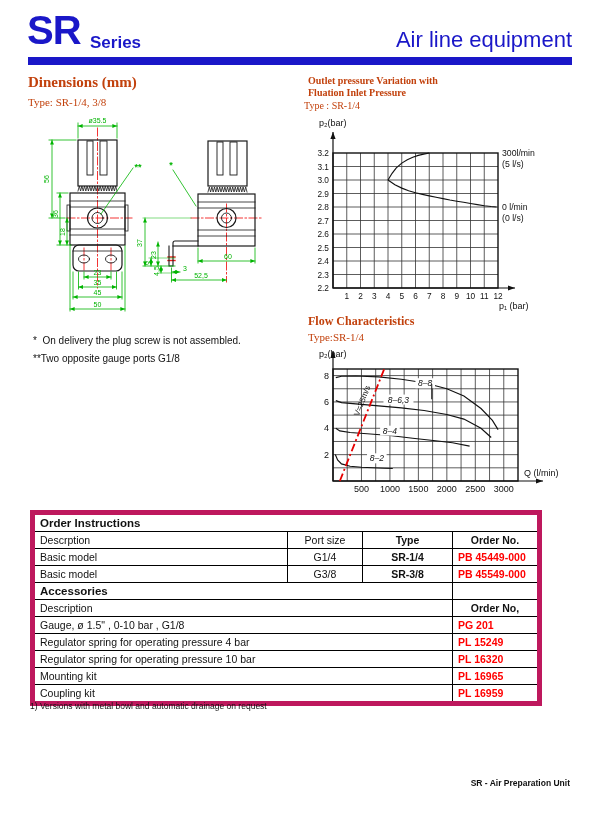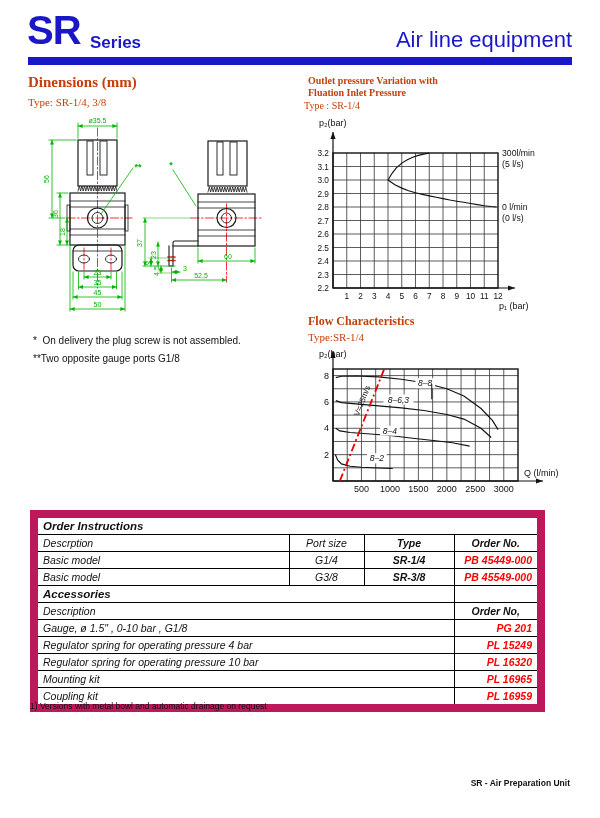--- a/index.html
+++ b/index.html
@@ -15,26 +15,26 @@
   #dims-title{left:28px;top:74px;font-size:15px;font-weight:700;}
   #dims-type{left:28px;top:96px;font-size:11px;}
   #notes{left:33px;top:332px;font-size:10px;line-height:18px;white-space:pre;}
   #c1-title{left:308px;top:75px;font-size:10px;font-weight:700;line-height:12px;width:250px;}
   #c1-type{left:304px;top:100px;font-size:10px;}
   #c2-title{left:308px;top:314px;font-size:12px;font-weight:700;}
   #c2-type{left:308px;top:331px;font-size:11px;}
   #footnote{left:30px;top:701px;font-size:8.5px;}
   #footer-text{right:30px;top:778px;font-size:8.5px;font-weight:700;}
   table.otable{position:absolute;left:30px;top:510px;width:507px;border-collapse:collapse;
-               border:8px solid #be185d;font-size:10.5px;table-layout:fixed;font-style:italic;}
+               border:5px solid #be185d;font-size:10.5px;table-layout:fixed;}
   table.otable td{border:1px solid #000;height:16px;padding:0 5px;overflow:hidden;white-space:nowrap;}
   td.sect{font-weight:700;font-size:11.5px;}
   td.ctr{text-align:center;}
   td.bold{font-weight:700;}
-  td.red{color:#ff0000;font-weight:700;text-align:right;}
+  td.red{color:#ff0000;font-weight:700;text-align:left;}
   svg text{font-family:"Liberation Sans","DejaVu Sans",sans-serif;}
 </style>
 </head>
 <body>
 
 <div id="page">
 
   <div class="abs blue" id="sr-abbr">SR</div>
   <div class="abs blue" id="series-label">Series</div>
   <div class="abs blue" id="right-title">Air line equipment</div>

